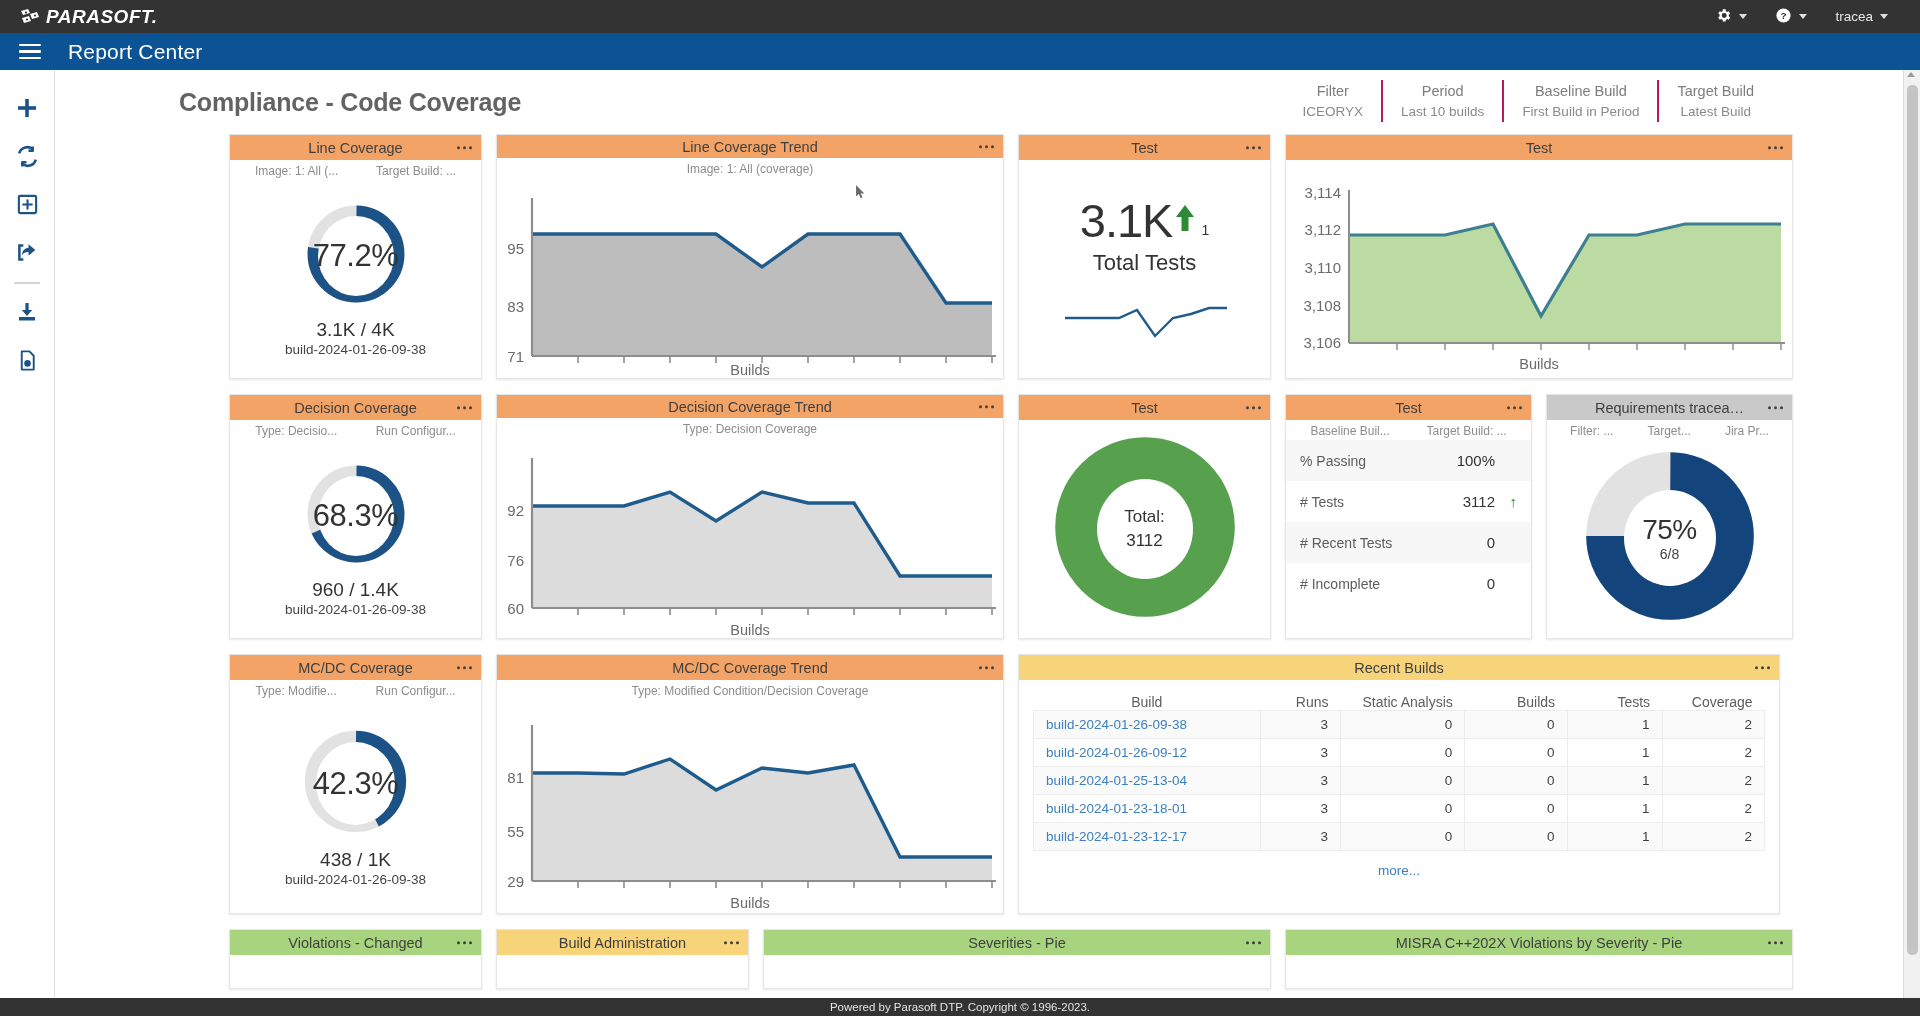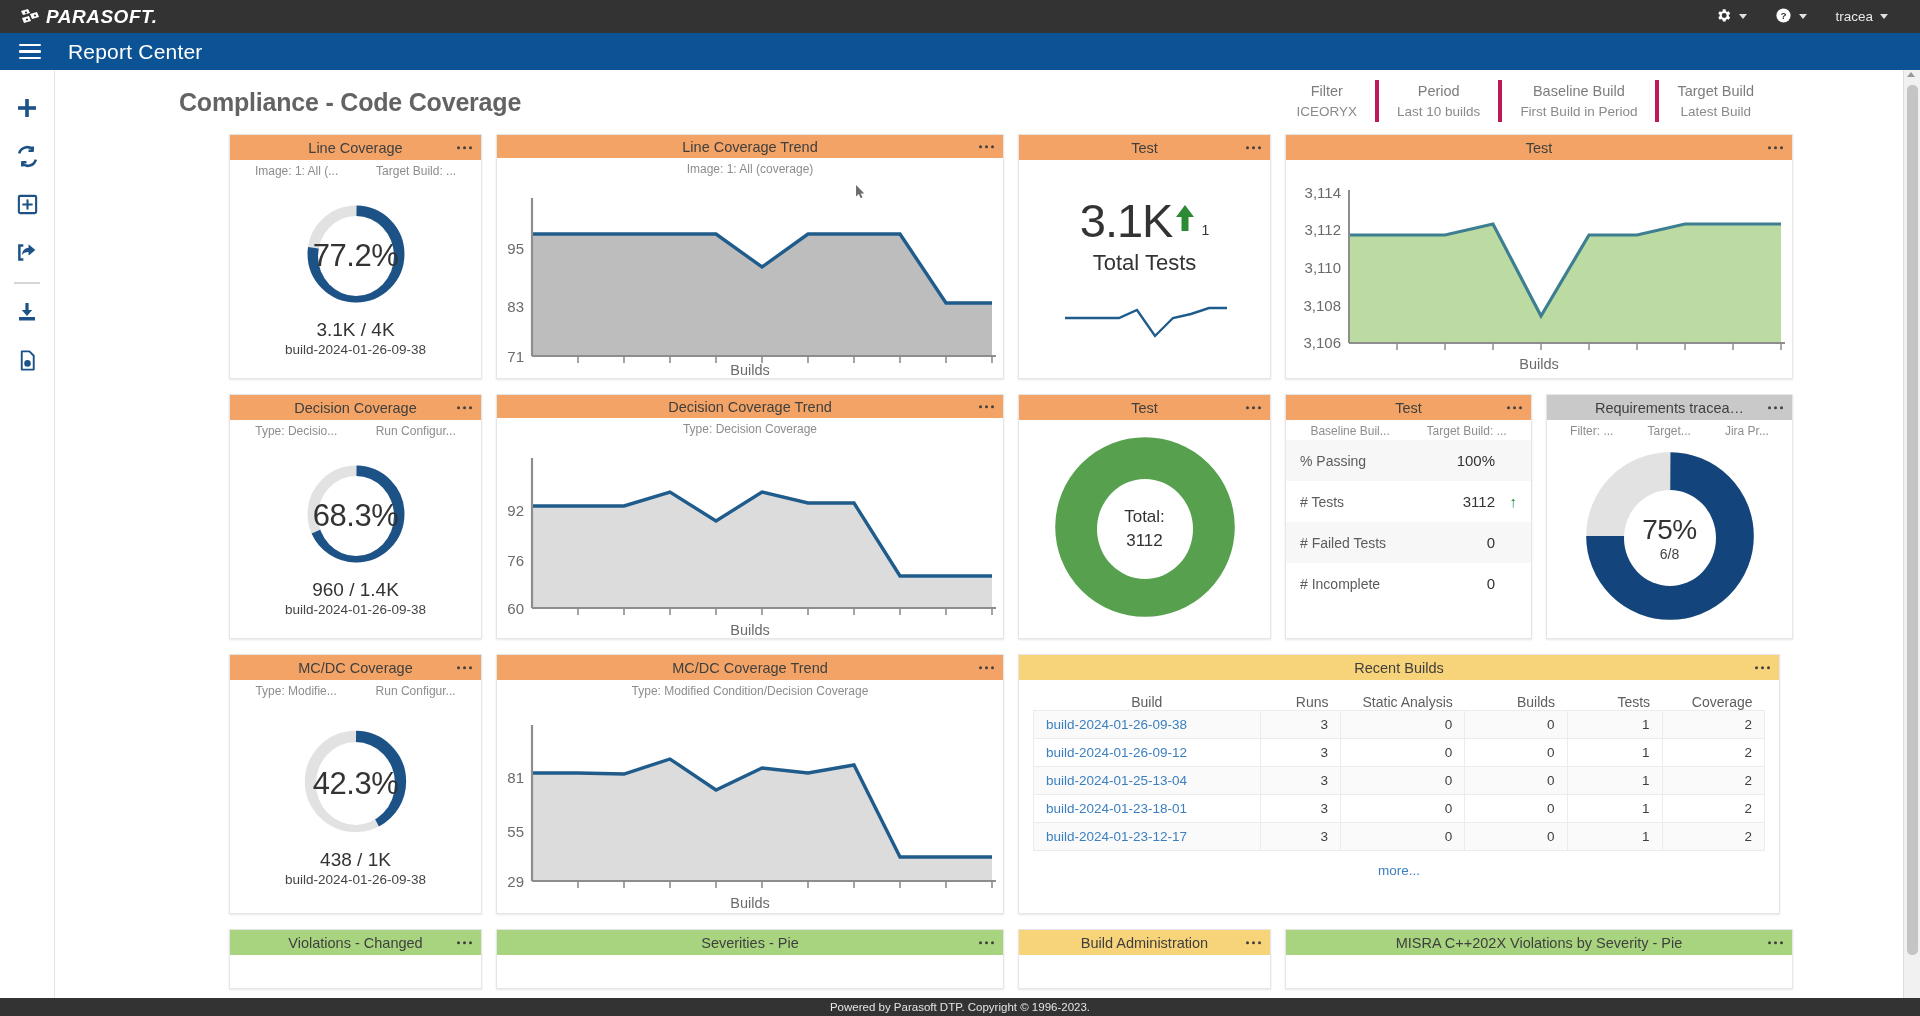--- a/index.html
+++ b/index.html
@@ -58,21 +58,21 @@
     background: #ffffff; overflow: hidden;
   }
 
   .page-head {
     position: relative; height: 64px; padding: 0 0 0 118px; display: flex; align-items: center;
   }
   .page-title { font-size: 25px; font-weight: bold; color: #636363; letter-spacing: -0.2px; }
 
   .filters { position: absolute; right: 140px; top: 10px; display: flex; }
   .filter-cell {
-    padding: 0 18px; text-align: center; border-right: 4px solid #be185d;
+    padding: 0 18px; text-align: center; border-right: 2px solid #be185d;
     cursor: pointer;
   }
   .filter-cell:last-child { border-right: none; }
   .filter-label { font-size: 14.5px; color: #7d7d7d; line-height: 22px; }
   .filter-value { font-size: 13.5px; color: #8a8a8a; line-height: 20px; }
 
   
   .grid { position: relative; padding: 0 0 0 168px; }
   .row { display: flex; gap: 14px; margin-bottom: 15px; }
 
@@ -526,21 +526,21 @@
             <span class="kv-k">% Passing</span>
             <span class="kv-v">100%</span>
             <span class="kv-arrow"></span>
           </div>
           <div class="kv-row">
             <span class="kv-k"># Tests</span>
             <span class="kv-v">3112</span>
             <span class="kv-arrow">↑</span>
           </div>
           <div class="kv-row">
-            <span class="kv-k"># Failed Tests</span>
+            <span class="kv-k"># Recent Tests</span>
             <span class="kv-v">0</span>
             <span class="kv-arrow"></span>
           </div>
           <div class="kv-row">
             <span class="kv-k"># Incomplete</span>
             <span class="kv-v">0</span>
             <span class="kv-arrow"></span>
           </div>
         </div>
       </div>
@@ -715,33 +715,33 @@
       <div class="widget" style="width:253px;height:60px">
         <div class="w-head green">
           <span class="w-title">Violations - Changed</span>
           <span class="dots">
               <i></i>
               <i></i>
               <i></i>
             </span>
         </div>
       </div>
+      <div class="widget" style="width:253px;height:60px">
+        <div class="w-head yellow">
+          <span class="w-title">Build Administration</span>
+          <span class="dots">
+              <i></i>
+              <i></i>
+              <i></i>
+            </span>
+        </div>
+      </div>
       <div class="widget" style="width:508px;height:60px">
         <div class="w-head green">
           <span class="w-title">Severities - Pie</span>
-          <span class="dots">
-              <i></i>
-              <i></i>
-              <i></i>
-            </span>
-        </div>
-      </div>
-      <div class="widget" style="width:253px;height:60px">
-        <div class="w-head yellow">
-          <span class="w-title">Build Administration</span>
           <span class="dots">
               <i></i>
               <i></i>
               <i></i>
             </span>
         </div>
       </div>
       <div class="widget" style="width:508px;height:60px">
         <div class="w-head green">
           <span class="w-title">MISRA C++202X Violations by Severity - Pie</span>

